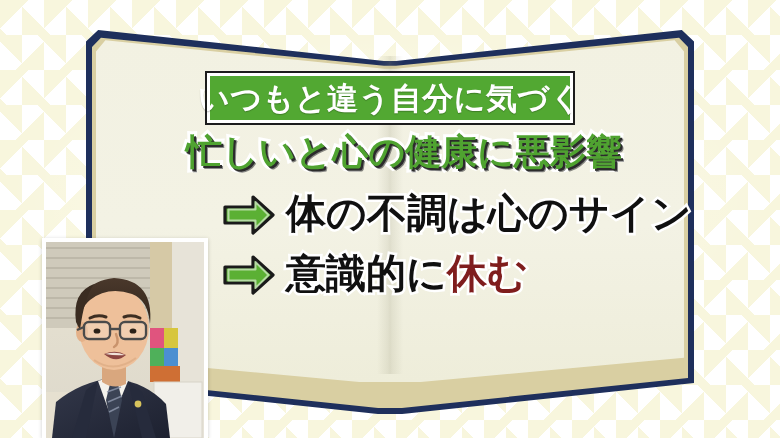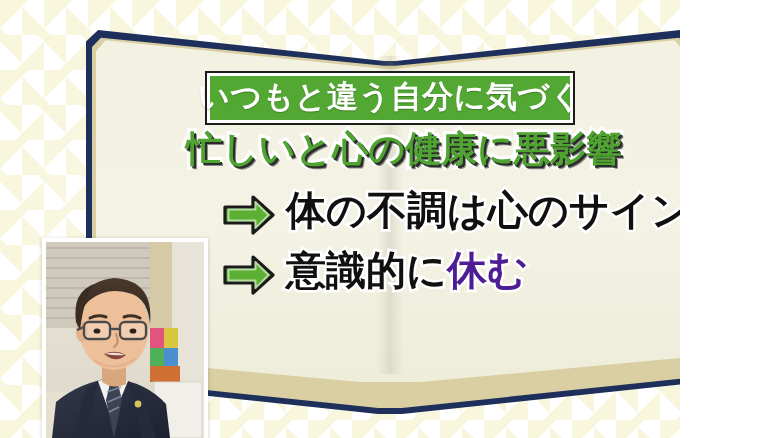--- a/index.html
+++ b/index.html
@@ -4,25 +4,25 @@
 <title>TV Telop Slide</title>
 <style>
   html, body {
     margin: 0;
     padding: 0;
     background: #ffffff;
   }
 
   #stage {
     position: relative;
-    width: 680px;
+    width: 780px;
     height: 438px;
     overflow: hidden;
     background: #ffffff;
-    font-family: Liberation Mono, monospace;
+    font-family: Liberation Serif, serif;
   }
 
   
   .bg-pattern {
     position: absolute;
     inset: 0;
     background-color: #ffffff;
     background-image:
       linear-gradient(135deg, #f7f5d8 25%, transparent 25%, transparent 75%, #f7f5d8 75%),
       linear-gradient(45deg, #f7f5d8 25%, transparent 25%, transparent 75%, #f7f5d8 75%);
@@ -178,21 +178,21 @@
 
   .bullet-text {
     font-size: 40px;
     font-weight: 700;
     line-height: 1;
     letter-spacing: 0px;
     color: #101010;
     -webkit-text-stroke: 5px #ffffff;
     paint-order: stroke fill;
   }
-  .bullet-text .accent { color: #4c1d95; }
+  .bullet-text .accent { color: #7f1d1d; }
 
   
   .photo-inset {
     position: absolute;
     left: 42px;
     top: 238px;
     width: 166px;
     height: 200px;
     background: #ffffff;
     padding: 4px 4px 0 4px;

